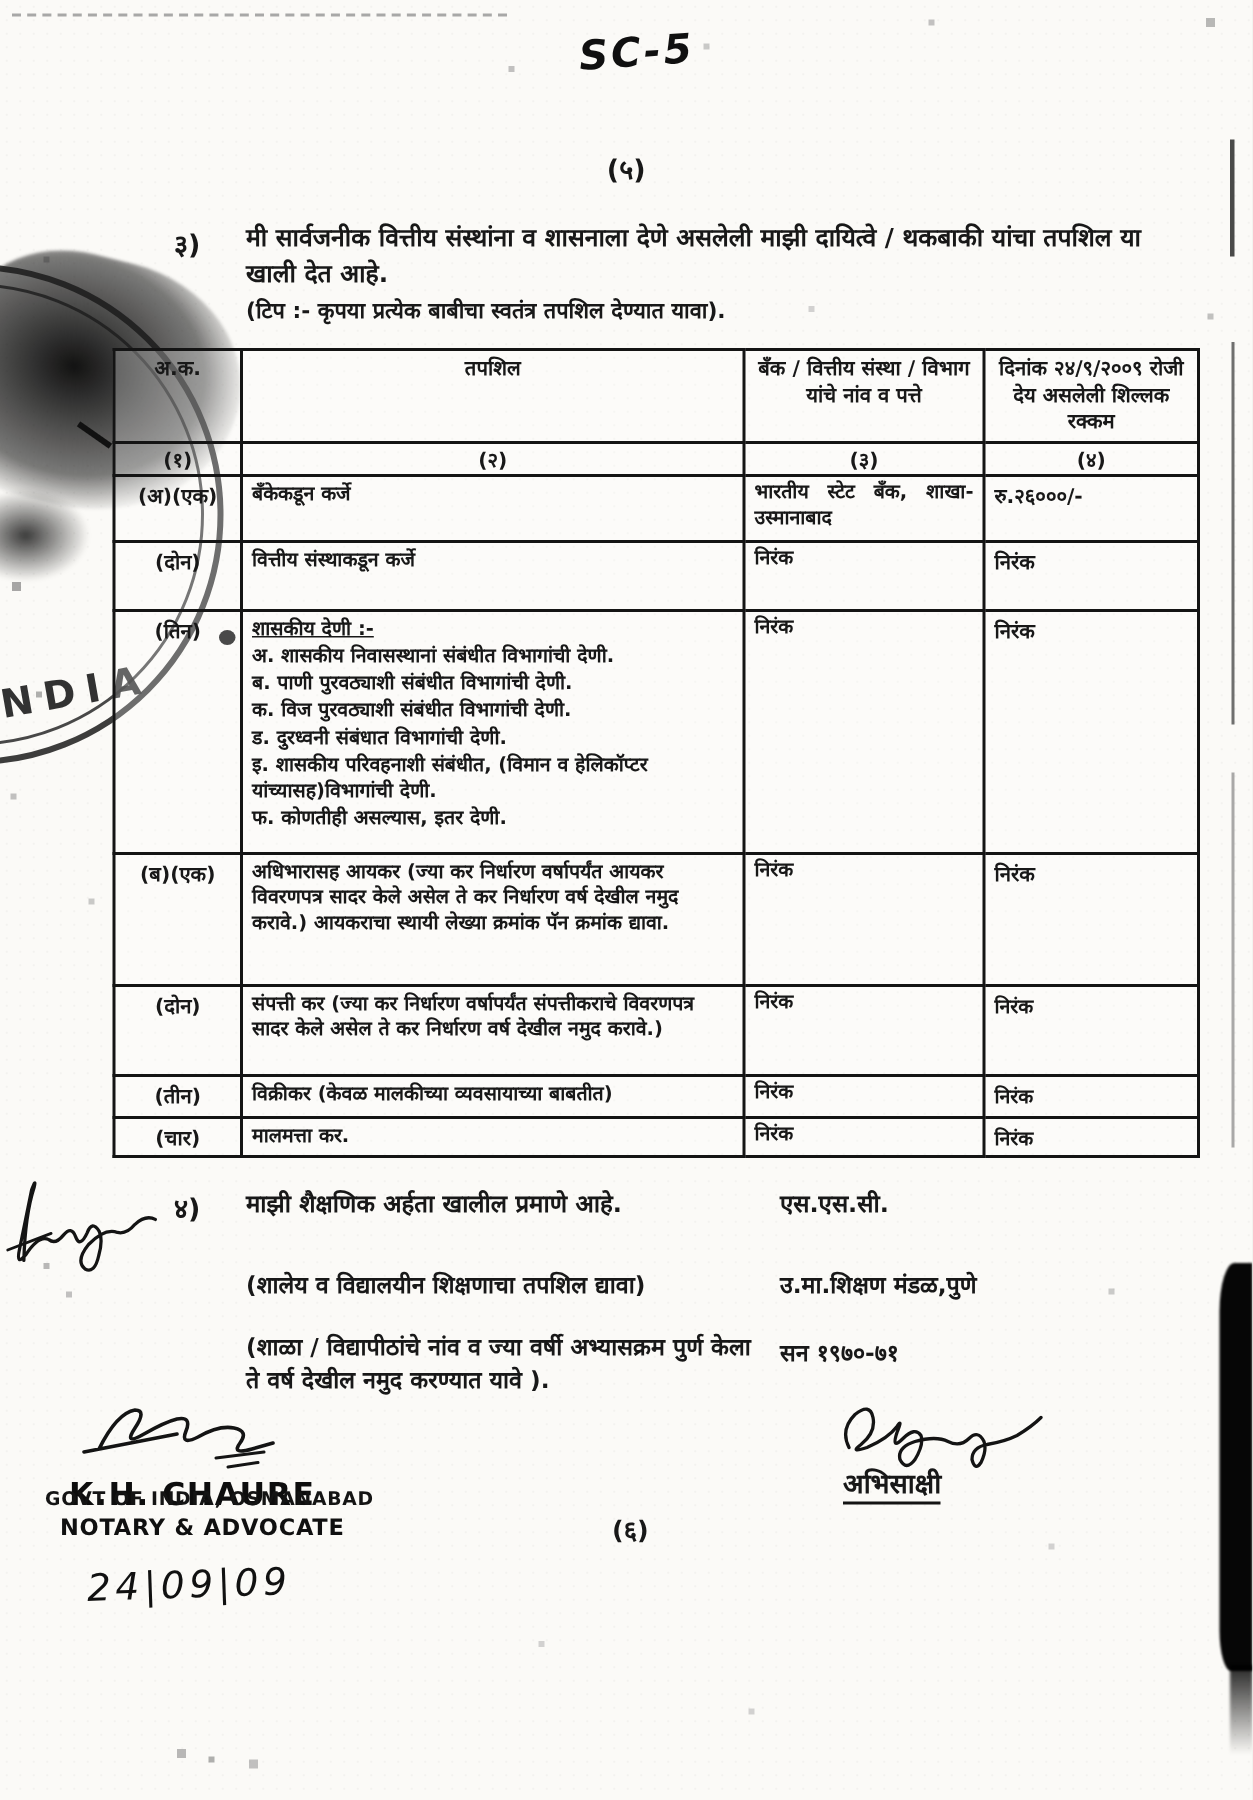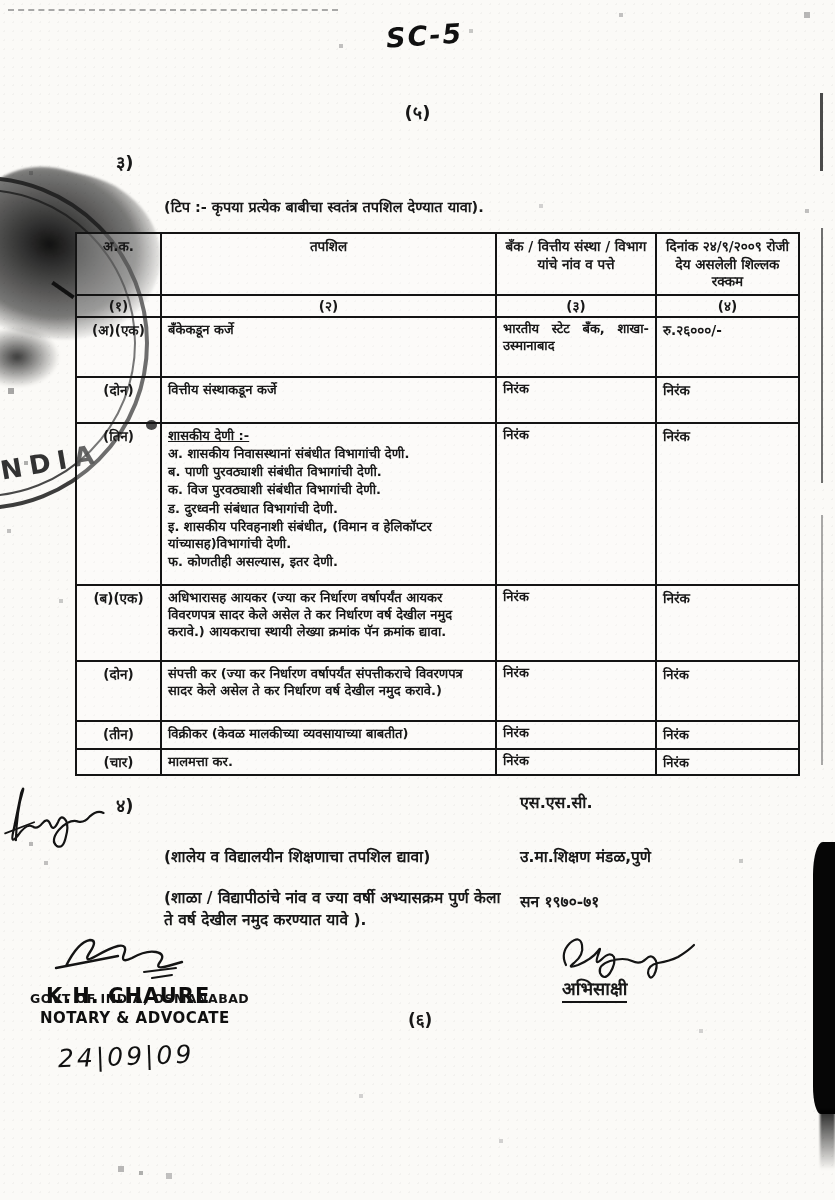--- a/index.html
+++ b/index.html
@@ -114,38 +114,39 @@
   <div class="abs r-line1"></div>
   <div class="abs r-line2"></div>
   <div class="abs r-line3"></div>
   <div class="abs r-blob"></div>
   <div class="abs r-blob-tail"></div>
 
   <div class="abs doc-code">SC-5</div>
   <div class="abs page-num-top dev">(५)</div>
 
   <div class="abs sec3-num dev">३)</div>
+  <div class="abs sec3-text dev">मी सार्वजनीक वित्तीय संस्थांना व शासनाला देणे असलेली माझी दायित्वे / थकबाकी यांचा तपशिल या खाली देत आहे.</div>
   <div class="abs sec3-note dev">(टिप :- कृपया प्रत्येक बाबीचा स्वतंत्र तपशिल देण्यात यावा).</div>
 
   <div class="abs tbl-wrap">
     <table class="t dev">
       <tbody>
           <tr class="hdr" style="height:62px;">
         <td class="c-sr">अ.क.</td>
         <td class="c-detail" style="text-align:center;">तपशिल</td>
         <td class="c-bank" style="text-align:center;">बँक / वित्तीय संस्था / विभाग यांचे नांव व पत्ते</td>
         <td class="c-amt" style="text-align:center;">दिनांक २४/९/२००९ रोजी देय असलेली शिल्लक रक्कम</td>
       </tr>
       <tr class="nums" style="height:22px;">
         <td>(१)</td>
         <td>(२)</td>
         <td>(३)</td>
         <td>(४)</td>
       </tr>
-      <tr style="height:60px;">
+      <tr style="height:44px;">
         <td class="c-sr">(अ)(एक)</td>
         <td class="c-detail">बँकेकडून कर्जे</td>
         <td class="c-bank" style="text-align:justify;">भारतीय स्टेट बँक, शाखा-उस्मानाबाद</td>
         <td class="c-amt">रु.२६०००/-</td>
       </tr>
       <tr style="height:46px;">
         <td class="c-sr">(दोन)</td>
         <td class="c-detail">वित्तीय संस्थाकडून कर्जे</td>
         <td class="c-bank nil">निरंक</td>
         <td class="c-amt nil">निरंक</td>
@@ -157,21 +158,21 @@
           <div class="gov-item">अ. शासकीय निवासस्थानां संबंधीत विभागांची देणी.</div>
           <div class="gov-item">ब. पाणी पुरवठ्याशी संबंधीत विभागांची देणी.</div>
           <div class="gov-item">क. विज पुरवठ्याशी संबंधीत विभागांची देणी.</div>
           <div class="gov-item">ड. दुरध्वनी संबंधात विभागांची देणी.</div>
           <div class="gov-item">इ. शासकीय परिवहनाशी संबंधीत, (विमान व हेलिकॉप्टर यांच्यासह)विभागांची देणी.</div>
           <div class="gov-item">फ. कोणतीही असल्यास, इतर देणी.</div>
         </td>
         <td class="c-bank nil">निरंक</td>
         <td class="c-amt nil">निरंक</td>
       </tr>
-      <tr style="height:76px;">
+      <tr style="height:88px;">
         <td class="c-sr">(ब)(एक)</td>
         <td class="c-detail">अधिभारासह आयकर (ज्या कर निर्धारण वर्षापर्यंत आयकर विवरणपत्र सादर केले असेल ते कर निर्धारण वर्ष देखील नमुद करावे.) आयकराचा स्थायी लेख्या क्रमांक पॅन क्रमांक द्यावा.</td>
         <td class="c-bank nil">निरंक</td>
         <td class="c-amt nil">निरंक</td>
       </tr>
       <tr style="height:60px;">
         <td class="c-sr">(दोन)</td>
         <td class="c-detail">संपत्ती कर (ज्या कर निर्धारण वर्षापर्यंत संपत्तीकराचे विवरणपत्र सादर केले असेल ते कर निर्धारण वर्ष देखील नमुद करावे.)</td>
         <td class="c-bank" style="font-size:13px;">निरंक</td>
         <td class="c-amt" style="font-size:13px;">निरंक</td>
@@ -193,20 +194,21 @@
   </div>
 
   <div class="abs sig-left">
     <svg class="sig" width="130" height="85" viewBox="0 0 130 85">
       <path d="M14 60 Q18 30 26 12 Q28 6 24 14 L12 52 Q8 64 16 56 Q26 44 32 48 Q36 52 42 46 Q48 40 50 48 Q52 56 58 46 Q62 38 66 46 Q68 52 64 62 Q60 74 54 70 Q48 64 58 54 Q70 44 78 48 Q84 50 90 44 Q98 38 104 42" stroke-width="2.2"></path>
       <path d="M4 52 L34 44" stroke-width="1.8"></path>
     </svg>
   </div>
 
   <div class="abs sec4-num dev">४)</div>
+  <div class="abs s4-l1 dev">माझी शैक्षणिक अर्हता खालील प्रमाणे आहे.</div>
   <div class="abs s4-v1 dev">एस.एस.सी.</div>
   <div class="abs s4-l2 dev">(शालेय व  विद्यालयीन शिक्षणाचा तपशिल द्यावा)</div>
   <div class="abs s4-v2 dev">उ.मा.शिक्षण मंडळ,पुणे</div>
   <div class="abs s4-l3 dev">(शाळा / विद्यापीठांचे नांव व ज्या वर्षी अभ्यासक्रम पुर्ण केला ते वर्ष देखील नमुद करण्यात यावे ).</div>
   <div class="abs s4-v3 dev">सन १९७०-७१</div>
 
   <div class="abs sig-right">
     <svg class="sig" width="175" height="55" viewBox="0 0 175 55">
       <path d="M14 40 Q8 28 18 18 Q28 10 30 20 Q32 30 22 38 Q14 44 26 40 Q40 34 46 26 Q50 20 46 30 Q42 42 50 34 Q58 26 62 32 Q64 38 58 48 Q52 56 48 48 Q46 40 58 36 Q72 32 80 36 Q88 40 94 34 Q100 28 104 36 Q106 42 102 50 Q98 56 96 48 Q96 40 106 38 Q118 36 126 32 Q136 26 142 20" stroke-width="2.2"></path>
     </svg>

